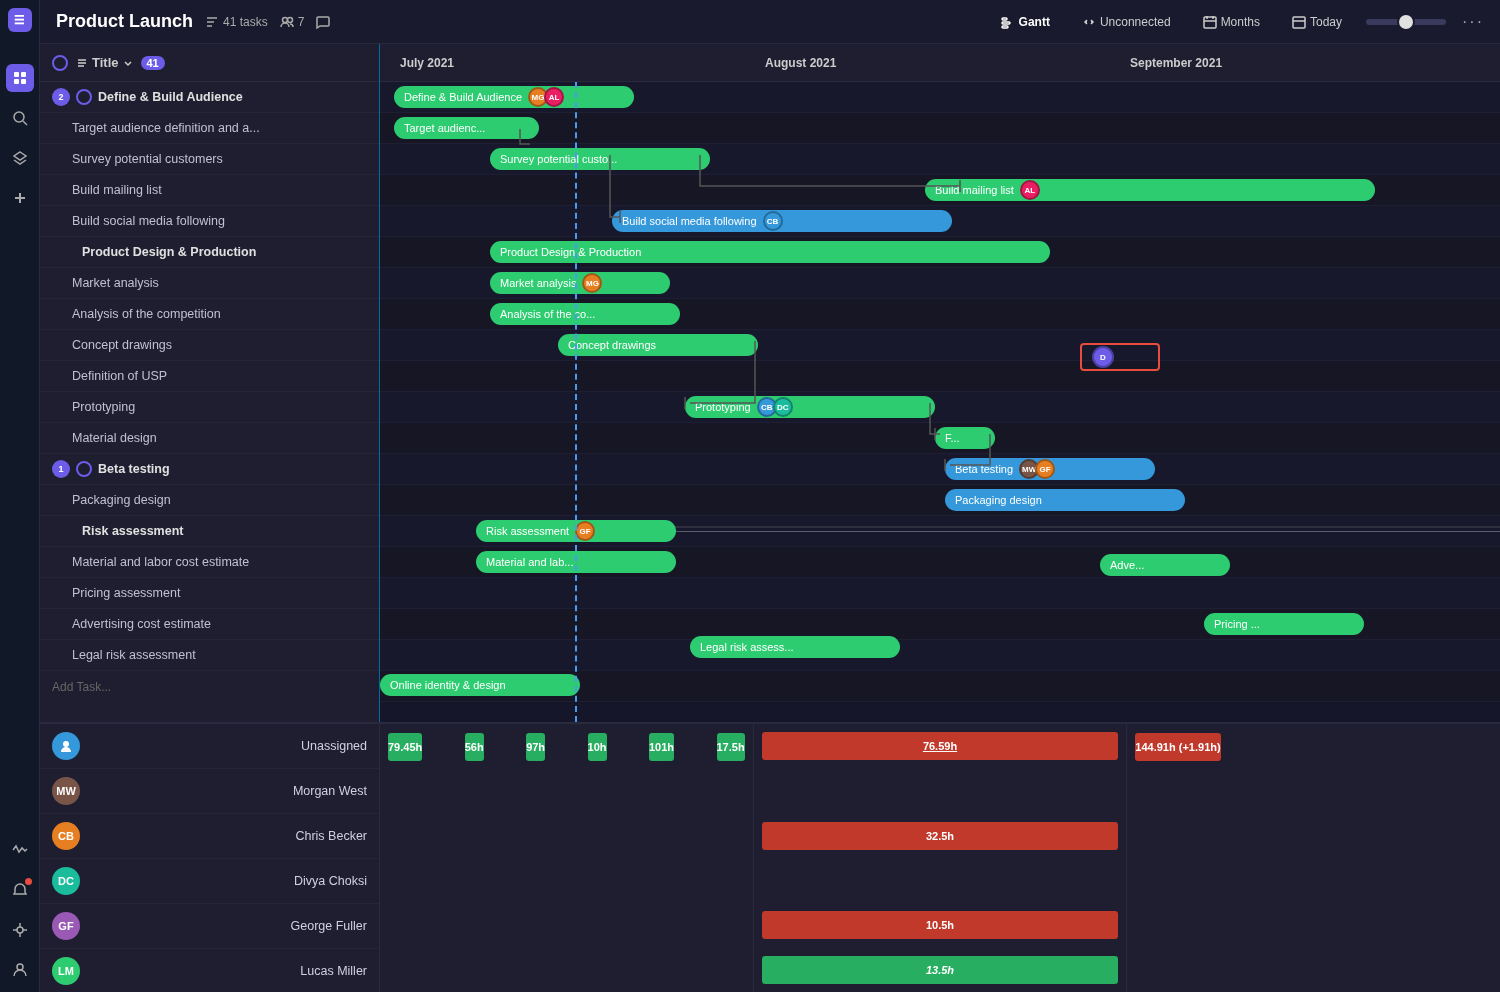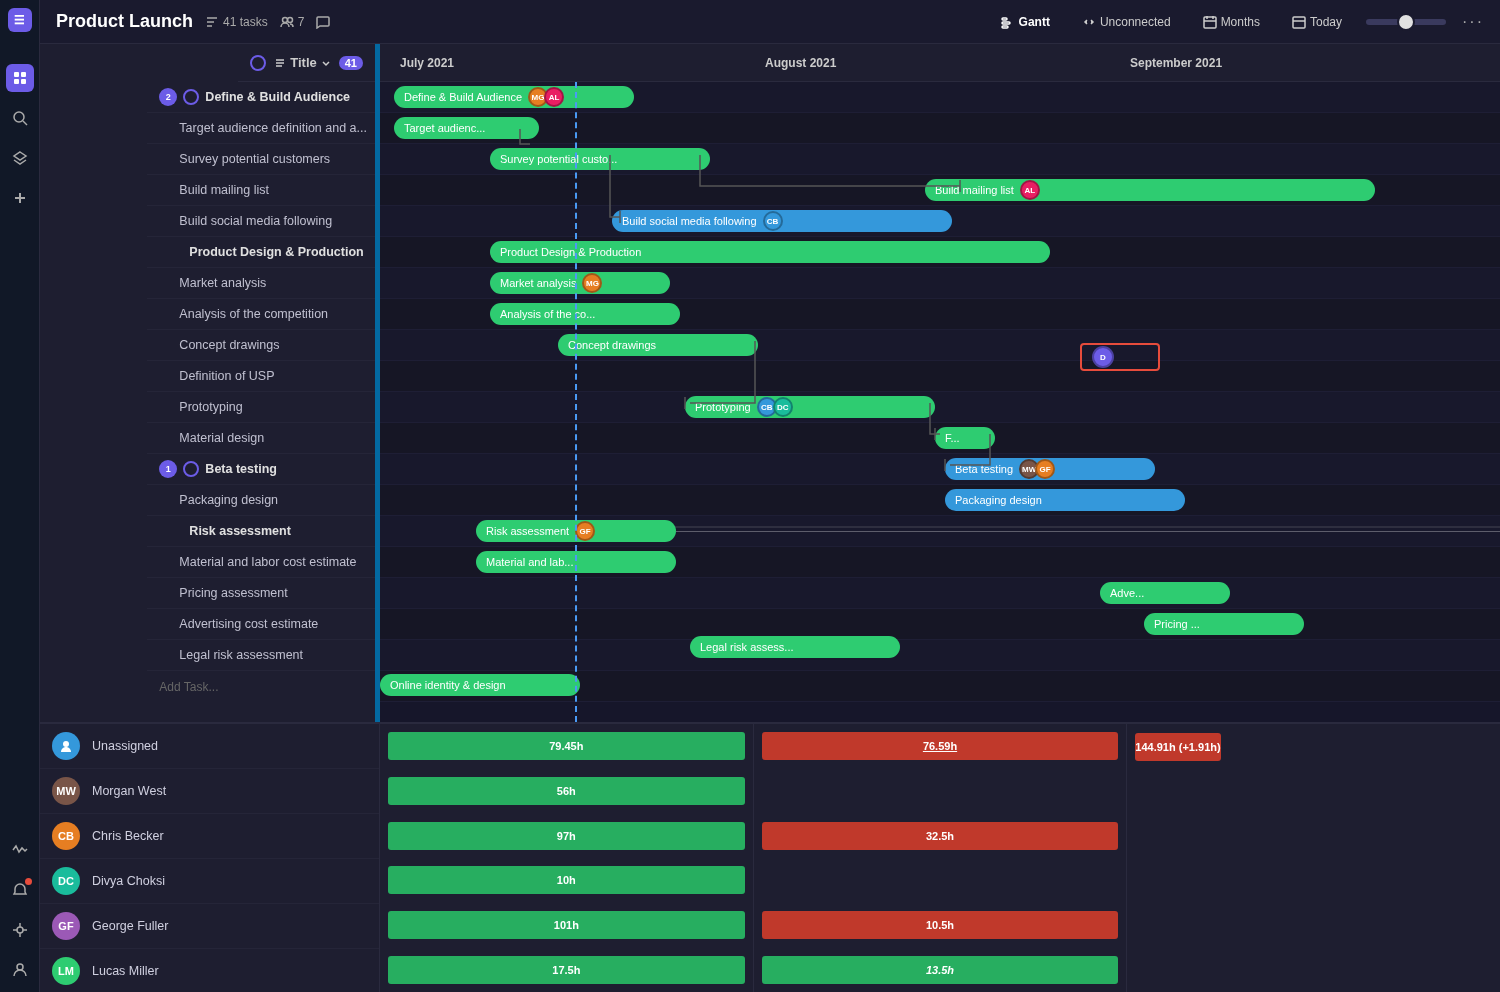--- a/index.html
+++ b/index.html
@@ -98,25 +98,24 @@
       flex: 1;
       display: flex;
       overflow: hidden;
     }
 
     
     .task-list {
       width: 340px;
       flex-shrink: 0;
       background: #1e1e30;
-      border-right: 5px solid #0369a1;
+      border-right: 1px solid #0369a1;
       display: flex;
       flex-direction: column;
       overflow: hidden;
-      align-items: flex-end;
     }
     .task-list-header {
       height: 38px;
       display: flex;
       align-items: center;
       padding: 0 12px;
       gap: 8px;
       border-bottom: 1px solid #2a2a3e;
       background: #1e1e30;
       flex-shrink: 0;
@@ -286,20 +285,21 @@
       flex-shrink: 0;
       border-right: 1px solid #2a2a3e;
     }
     .resource-row {
       height: 45px;
       display: flex;
       align-items: center;
       padding: 16px 12px;
       gap: 12px;
       border-bottom: 1px solid #252538;
+      justify-content: space-between;
     }
     .resource-avatar {
       width: 28px; height: 28px;
       border-radius: 50%;
       display: flex; align-items: center; justify-content: center;
       font-size: 11px; font-weight: bold; color: white;
       flex-shrink: 0;
     }
     .resource-name { font-size: 12.5px; color: #d0d0e0; }
     .resource-chart {
@@ -684,23 +684,23 @@
           Risk assessment
           <div class="avatar-group">
             <div class="avatar-circle av-orange">GF</div>
           </div>
         </div>
 
         <div style="position:absolute;top:449px;left:296px;right:0;height:1px;background:rgba(255,255,255,0.3);"></div>
 
         <div class="gantt-bar green" style="top:469px; left:96px; width:200px;">Material and lab...</div>
 
-        <div class="gantt-bar green" style="top:500px; left:720px; width:130px;">Adve...</div>
-
-        <div class="gantt-bar green" style="top:531px; left:764px; width:160px;">Pricing ...</div>
+        <div class="gantt-bar green" style="top:472px; left:720px; width:130px;">Adve...</div>
+
+        <div class="gantt-bar green" style="top:531px; left:824px; width:160px;">Pricing ...</div>
 
         <div class="gantt-bar green" style="top:554px; left:310px; width:210px;">Legal risk assess...</div>
 
         <div class="gantt-bar green" style="top:592px; left:0px; width:200px;">Online identity &amp; design</div>
 
       </div>
     </div>
   </div>
 
   <div class="resource-section">
@@ -738,21 +738,21 @@
       </div>
 
       <div class="resource-row">
         <div class="resource-avatar" style="background:#2ecc71;">LM</div>
         <div class="resource-name">Lucas Miller</div>
       </div>
     </div>
 
     <div class="resource-chart">
 
-      <div style="flex:1; border-right:1px solid #2a2a3e; display:flex; flex-direction:column;justify-content:space-between;">
+      <div style="flex:1; border-right:1px solid #2a2a3e; display:flex; justify-content:space-between;">
         <div style="height:45px;display:flex;align-items:center;padding:0 8px;">
           <div class="resource-bar res-green" style="width:100%;">79.45h</div>
         </div>
         <div style="height:45px;display:flex;align-items:center;padding:0 8px;">
           <div class="resource-bar res-green" style="width:100%;">56h</div>
         </div>
         <div style="height:45px;display:flex;align-items:center;padding:0 8px;">
           <div class="resource-bar res-green" style="width:100%;">97h</div>
         </div>
         <div style="height:45px;display:flex;align-items:center;padding:0 8px;">

